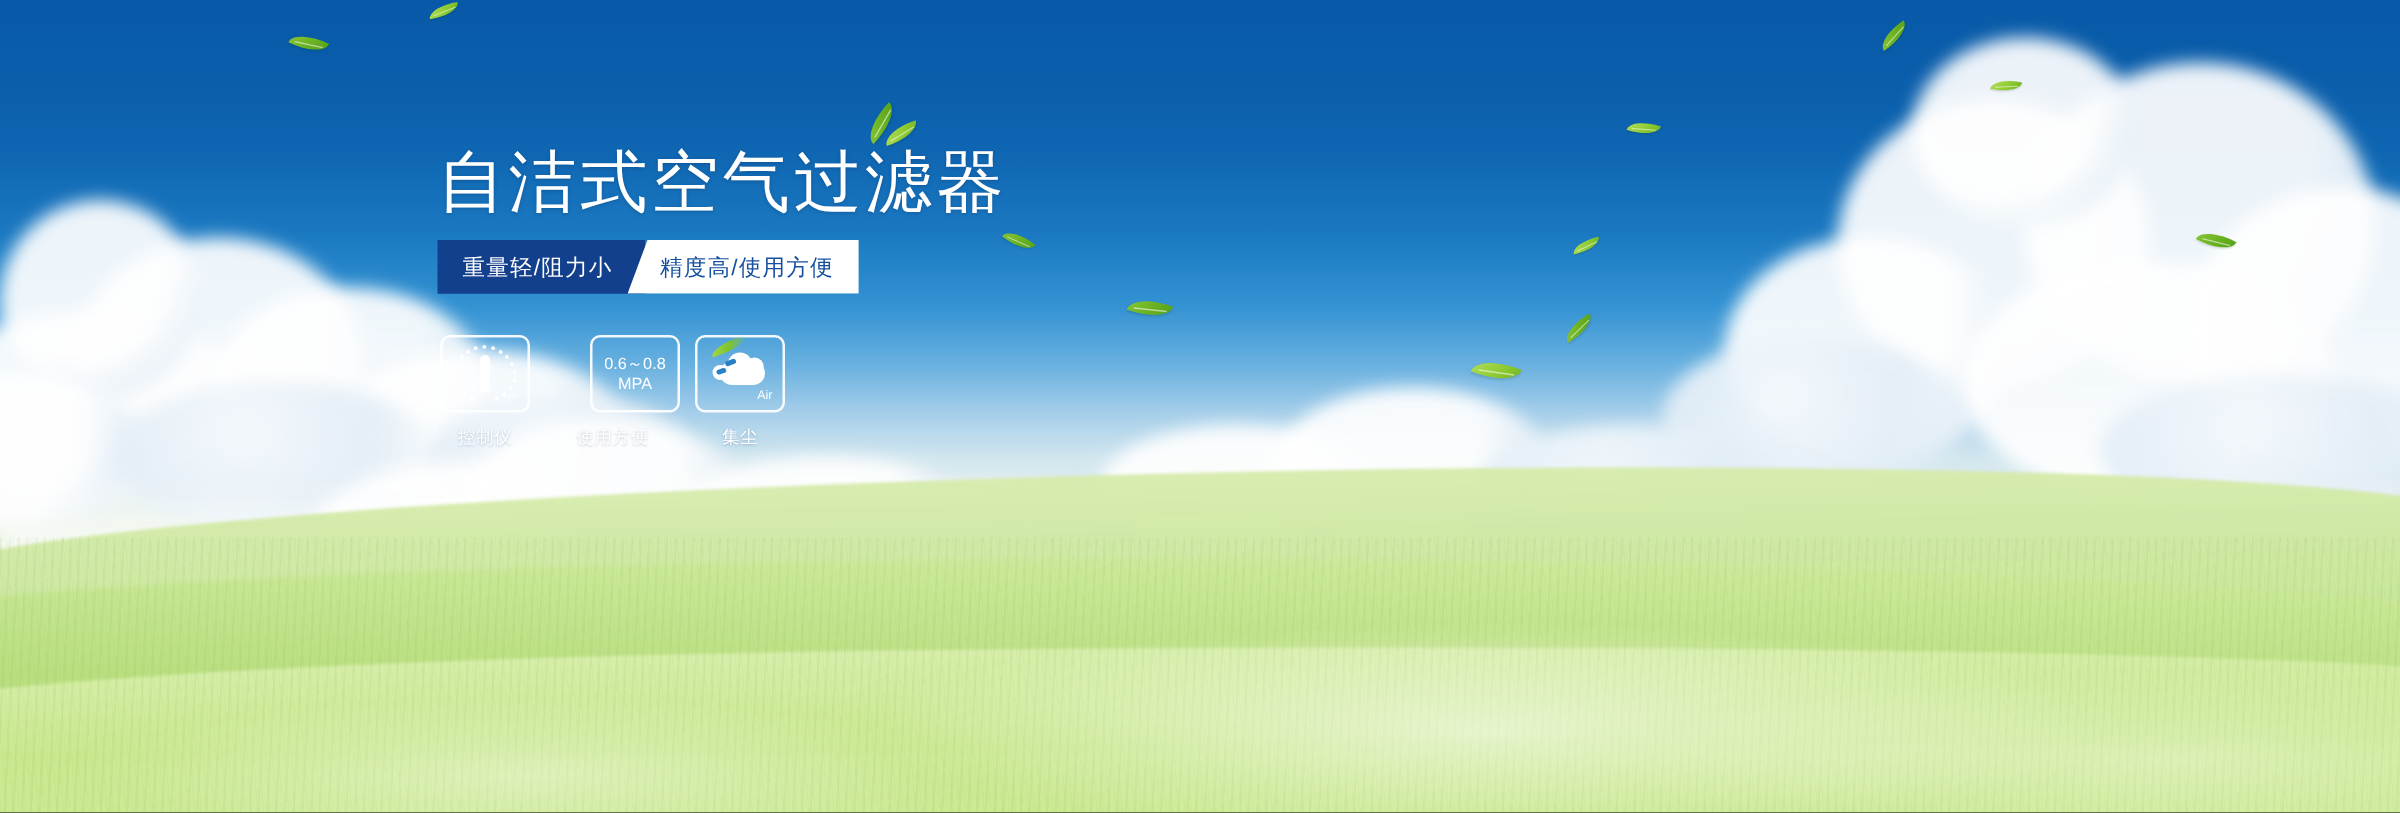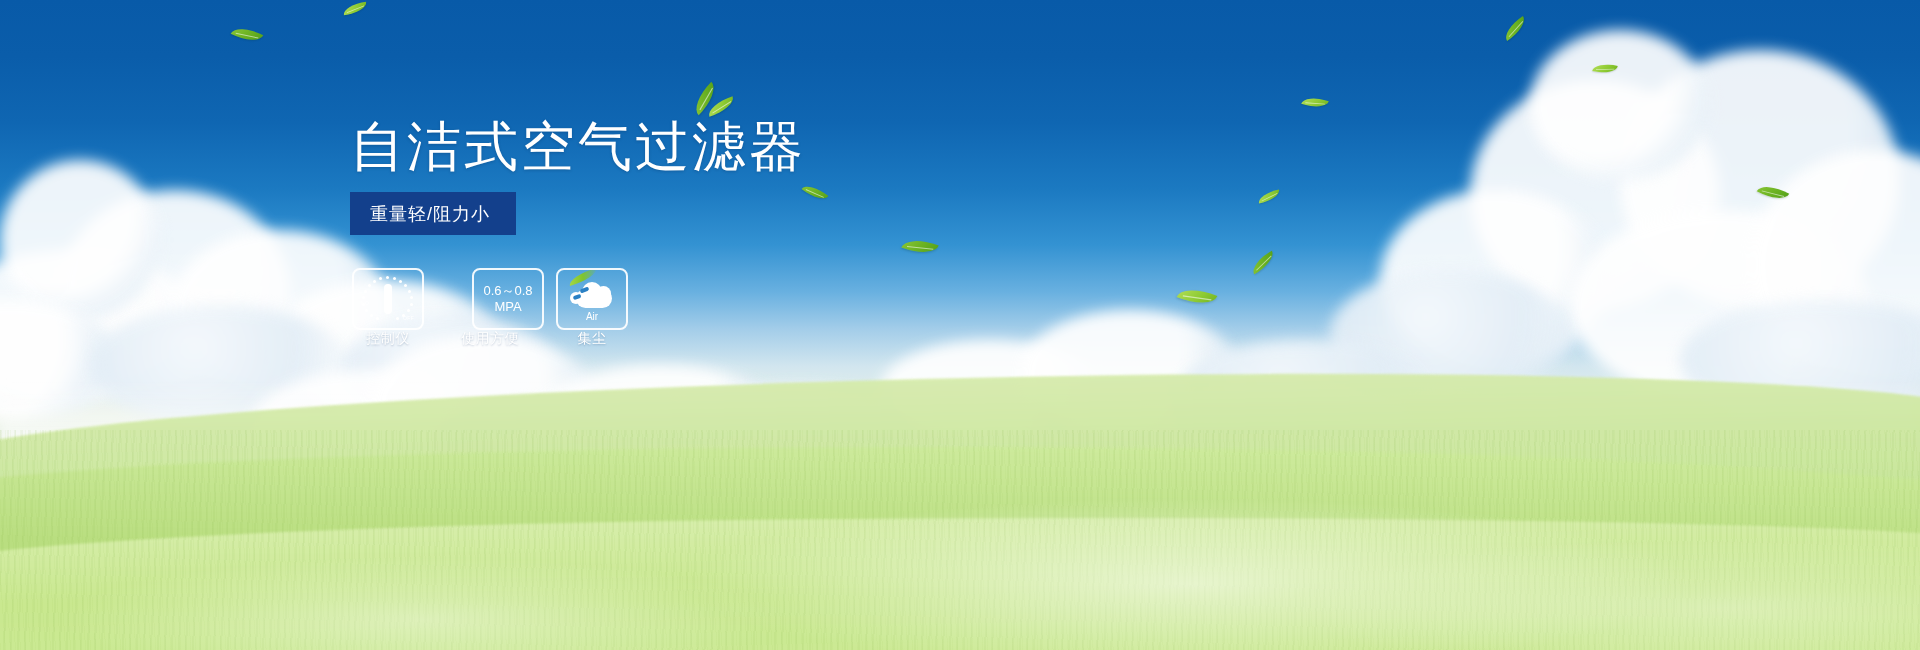--- a/index.html
+++ b/index.html
@@ -228,21 +228,21 @@
     justify-content: center;
     text-align: center;
     color: #ffffff;
     font-size: 13px;
     line-height: 1.25;
     box-sizing: border-box;
     position: relative;
     overflow: hidden;
   }
   .feature-caption {
-    margin-top: 0;
+    margin-top: 11px;
     font-size: 14px;
     color: #ffffff;
     letter-spacing: .5px;
     white-space: nowrap;
     text-shadow: 0 1px 2px rgba(0,40,90,.25);
   }
 
   
   .icon-dial { width: 54px; height: 48px; position: relative; }
   .icon-dial .needle {
@@ -312,21 +312,21 @@
     transform: rotate(-22deg);
   }
   .icon-air .gap2 {
     position: absolute; left: 7px; top: 19px;
     width: 8px; height: 3.5px; background: #2a80c4; border-radius: 2px;
     transform: rotate(-18deg);
   }
   .icon-air .air-label {
     position: absolute;
     left: 0; right: 0; bottom: -1px;
-    text-align: center;
+    text-align: right;
     font-size: 10px;
     color: #fff;
   }
   .icon-air .leaf-streak {
     position: absolute;
     left: 2px; top: -4px;
     width: 30px; height: 10px;
     background: linear-gradient(100deg, #a8d94a 0%, #7fc42c 50%, rgba(127,196,44,0) 100%);
     border-radius: 100% 0 100% 0;
     transform: rotate(-16deg);
@@ -400,20 +400,21 @@
     <div class="leaf" style="left:1758px; top:186px; transform:rotate(28deg)  scale(1.0);"></div>
     <div class="leaf pale" style="left:1254px; top:190px; transform:rotate(-12deg) scale(.75);"></div>
   </div>
 
   <div class="content">
 
     <div class="title">自洁式空气过滤器</div>
 
     <div class="badges">
       <div class="badge badge-primary">重量轻/阻力小</div>
+      <div class="badge badge-secondary">精度高/使用方便</div>
     </div>
 
     <div class="features">
 
       <div class="feature">
         <div class="feature-box">
           <div class="icon-dial">
             <div class="dot" style="left:25px; top:1px;"></div>
             <div class="dot" style="left:18px; top:2px;"></div>
             <div class="dot" style="left:32px; top:2px;"></div>

